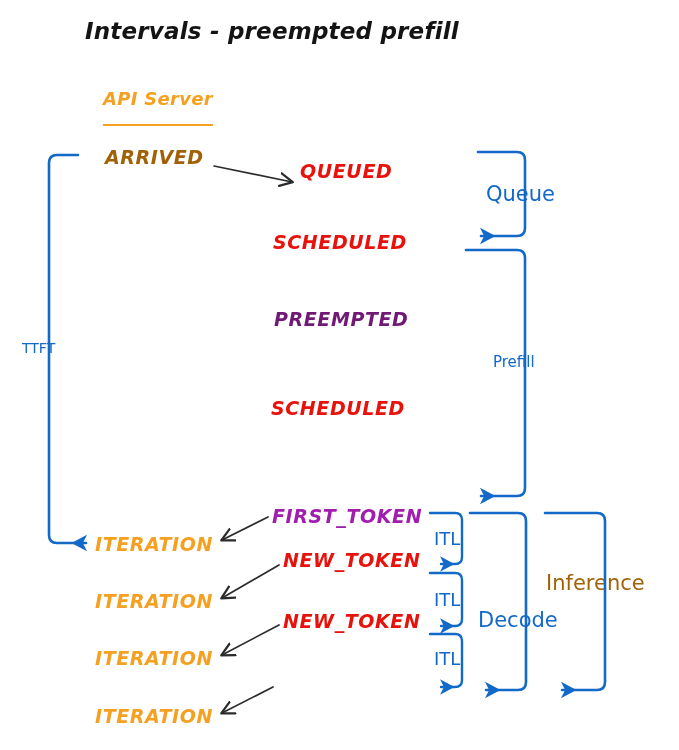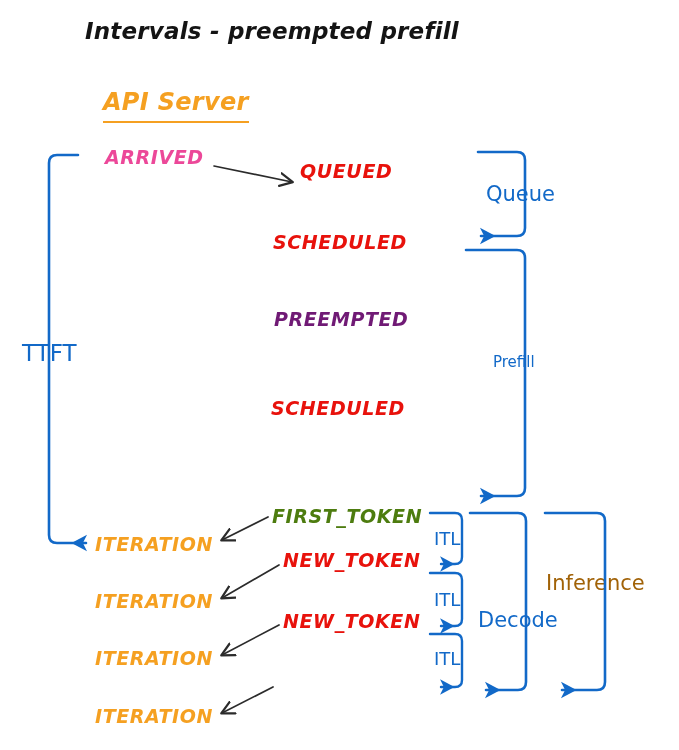--- a/index.html
+++ b/index.html
@@ -34,24 +34,24 @@
     font-family: "DejaVu Sans", sans-serif;
     font-style: italic;
     font-weight: bold;
     font-size: 23px;
     color: #141414;
     letter-spacing: 0.2px;
     position: absolute;
     white-space: nowrap;
   }
   .colhead {
-    font-size: 24px;
+    font-size: 18px;
     letter-spacing: 0.3px;
     border-bottom: 2px solid currentColor;
-    padding-bottom: 5px;
+    padding-bottom: 15px;
   }
   .state {
     font-size: 19px;
     letter-spacing: 0.6px;
   }
   .bluelabel {
     position: absolute;
     font-family: "DejaVu Sans", sans-serif;
     font-style: normal;
     font-weight: normal;
@@ -61,35 +61,35 @@
 </style>
 </head>
 <body>
 
 <div id="canvas">
 
   <div class="title" style="left:85px; top:18px;">Intervals - preempted prefill</div>
 
   <div class="hand colhead" style="left:103px; top:88px; color:#F5A021;">API Server</div>
 
-  <div class="hand state" style="left:105px; top:146px; color:#ec4899;">ARRIVED</div>
+  <div class="hand state" style="left:105px; top:146px; color:#a16207;">ARRIVED</div>
   <div class="hand state" style="left:95px; top:533px; color:#F5A021;">ITERATION</div>
   <div class="hand state" style="left:95px; top:590px; color:#F5A021;">ITERATION</div>
   <div class="hand state" style="left:95px; top:647px; color:#F5A021;">ITERATION</div>
   <div class="hand state" style="left:95px; top:705px; color:#F5A021;">ITERATION</div>
 
   <div class="hand state" style="left:300px; top:160px; color:#E8120C;">QUEUED</div>
   <div class="hand state" style="left:273px; top:231px; color:#E8120C;">SCHEDULED</div>
   <div class="hand state" style="left:274px; top:308px; color:#701a75;">PREEMPTED</div>
   <div class="hand state" style="left:271px; top:397px; color:#E8120C;">SCHEDULED</div>
-  <div class="hand state" style="left:272px; top:505px; color:#4d7c0f;">FIRST_TOKEN</div>
+  <div class="hand state" style="left:272px; top:505px; color:#a21caf;">FIRST_TOKEN</div>
   <div class="hand state" style="left:283px; top:549px; color:#E8120C;">NEW_TOKEN</div>
   <div class="hand state" style="left:283px; top:610px; color:#E8120C;">NEW_TOKEN</div>
 
-  <div class="bluelabel" style="left:22px; top:340px; font-size:23px; color:#1269C8;">TTFT</div>
+  <div class="bluelabel" style="left:22px; top:340px; font-size:14px; color:#1269C8;">TTFT</div>
   <div class="bluelabel" style="left:486px; top:182px; font-size:21px; color:#1269C8;">Queue</div>
   <div class="bluelabel" style="left:493px; top:353px; font-size:15px; color:#1269C8;">Prefill</div>
   <div class="bluelabel" style="left:434px; top:528px; font-size:18px; color:#1269C8;">ITL</div>
   <div class="bluelabel" style="left:434px; top:589px; font-size:18px; color:#1269C8;">ITL</div>
   <div class="bluelabel" style="left:434px; top:648px; font-size:18px; color:#1269C8;">ITL</div>
   <div class="bluelabel" style="left:478px; top:608px; font-size:21px; color:#1269C8;">Decode</div>
   <div class="bluelabel" style="left:546px; top:571px; font-size:21px; color:#a16207;">Inference</div>
 
   <svg class="layer" viewBox="0 0 679 750">
     <defs>

